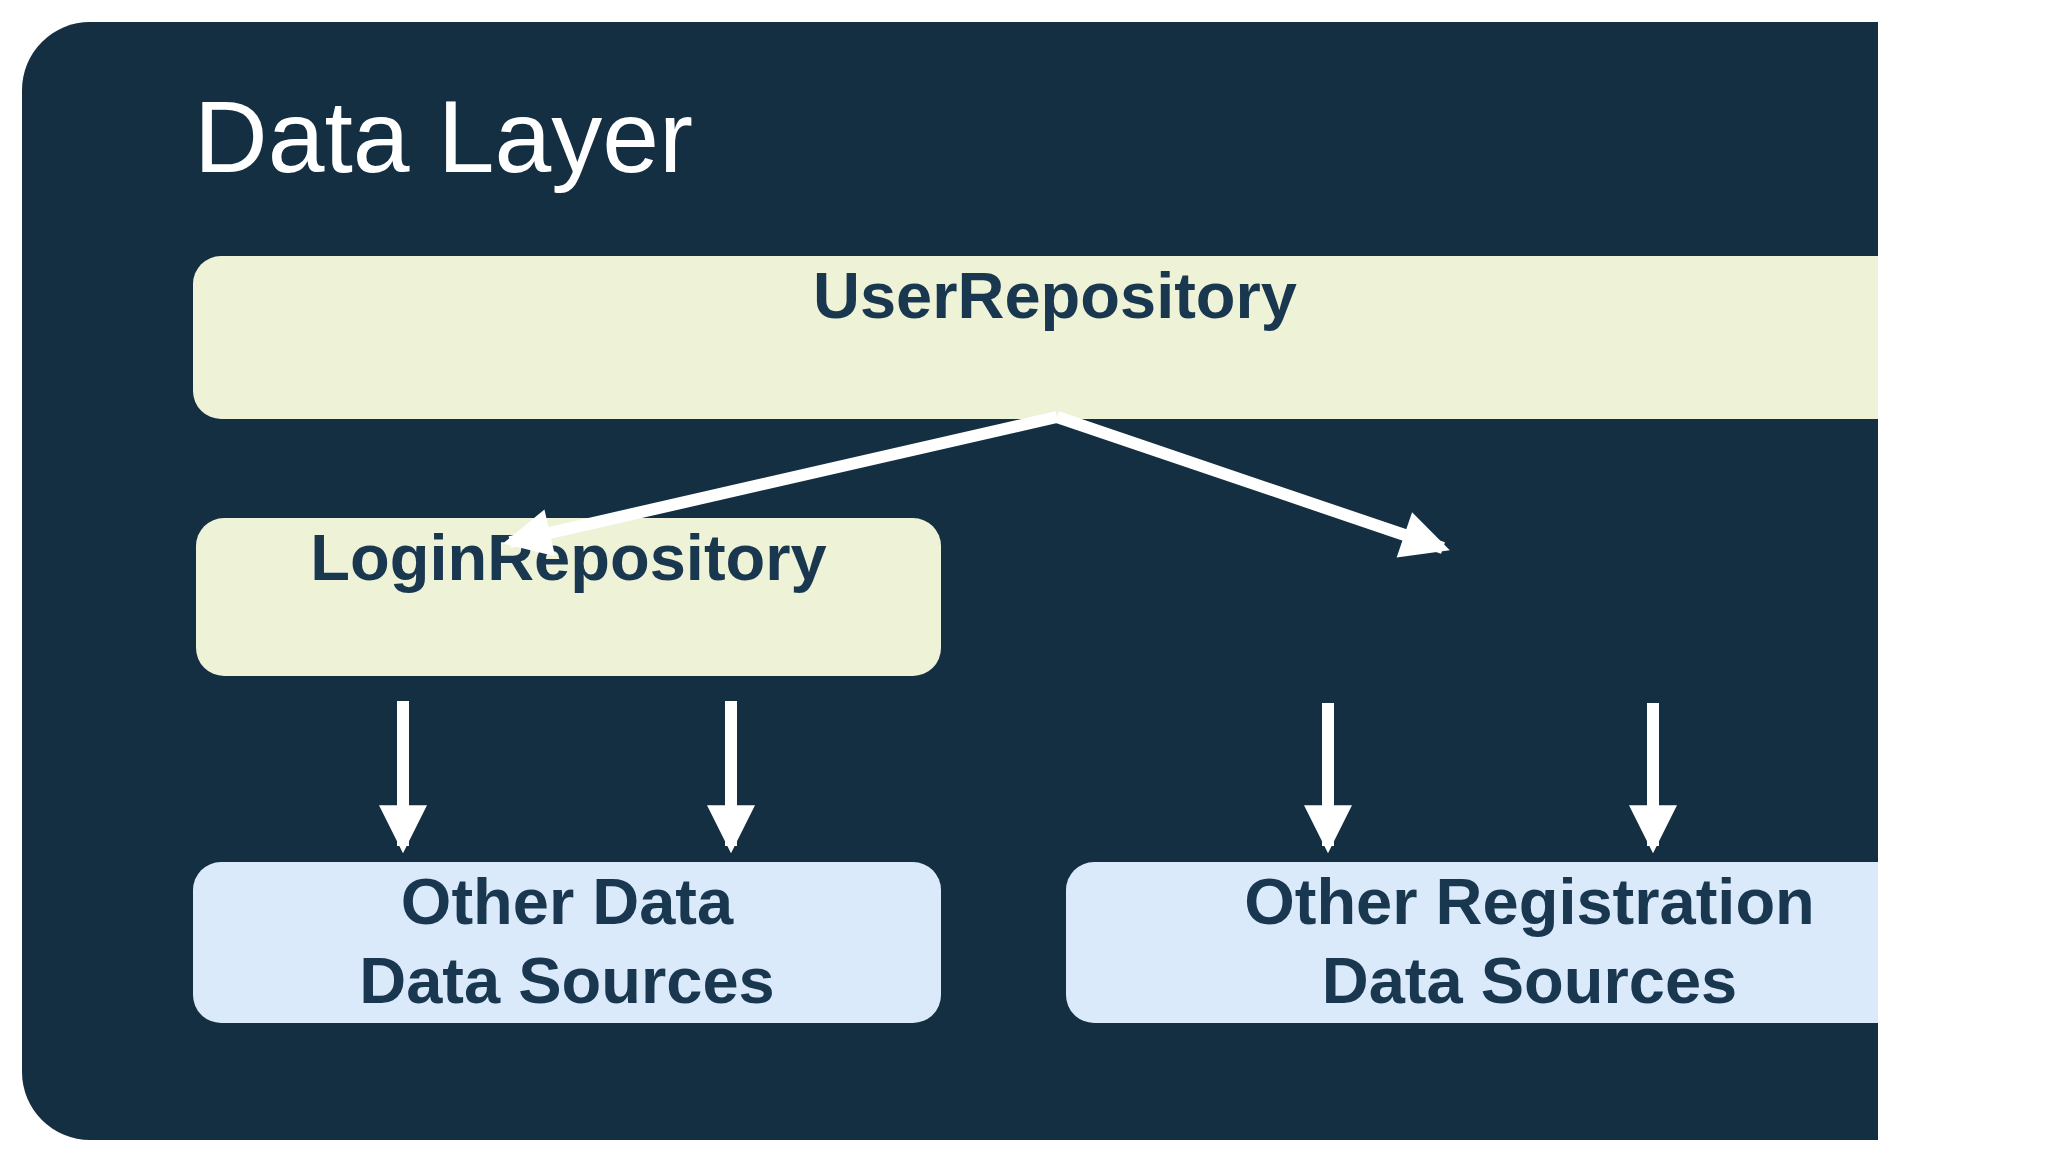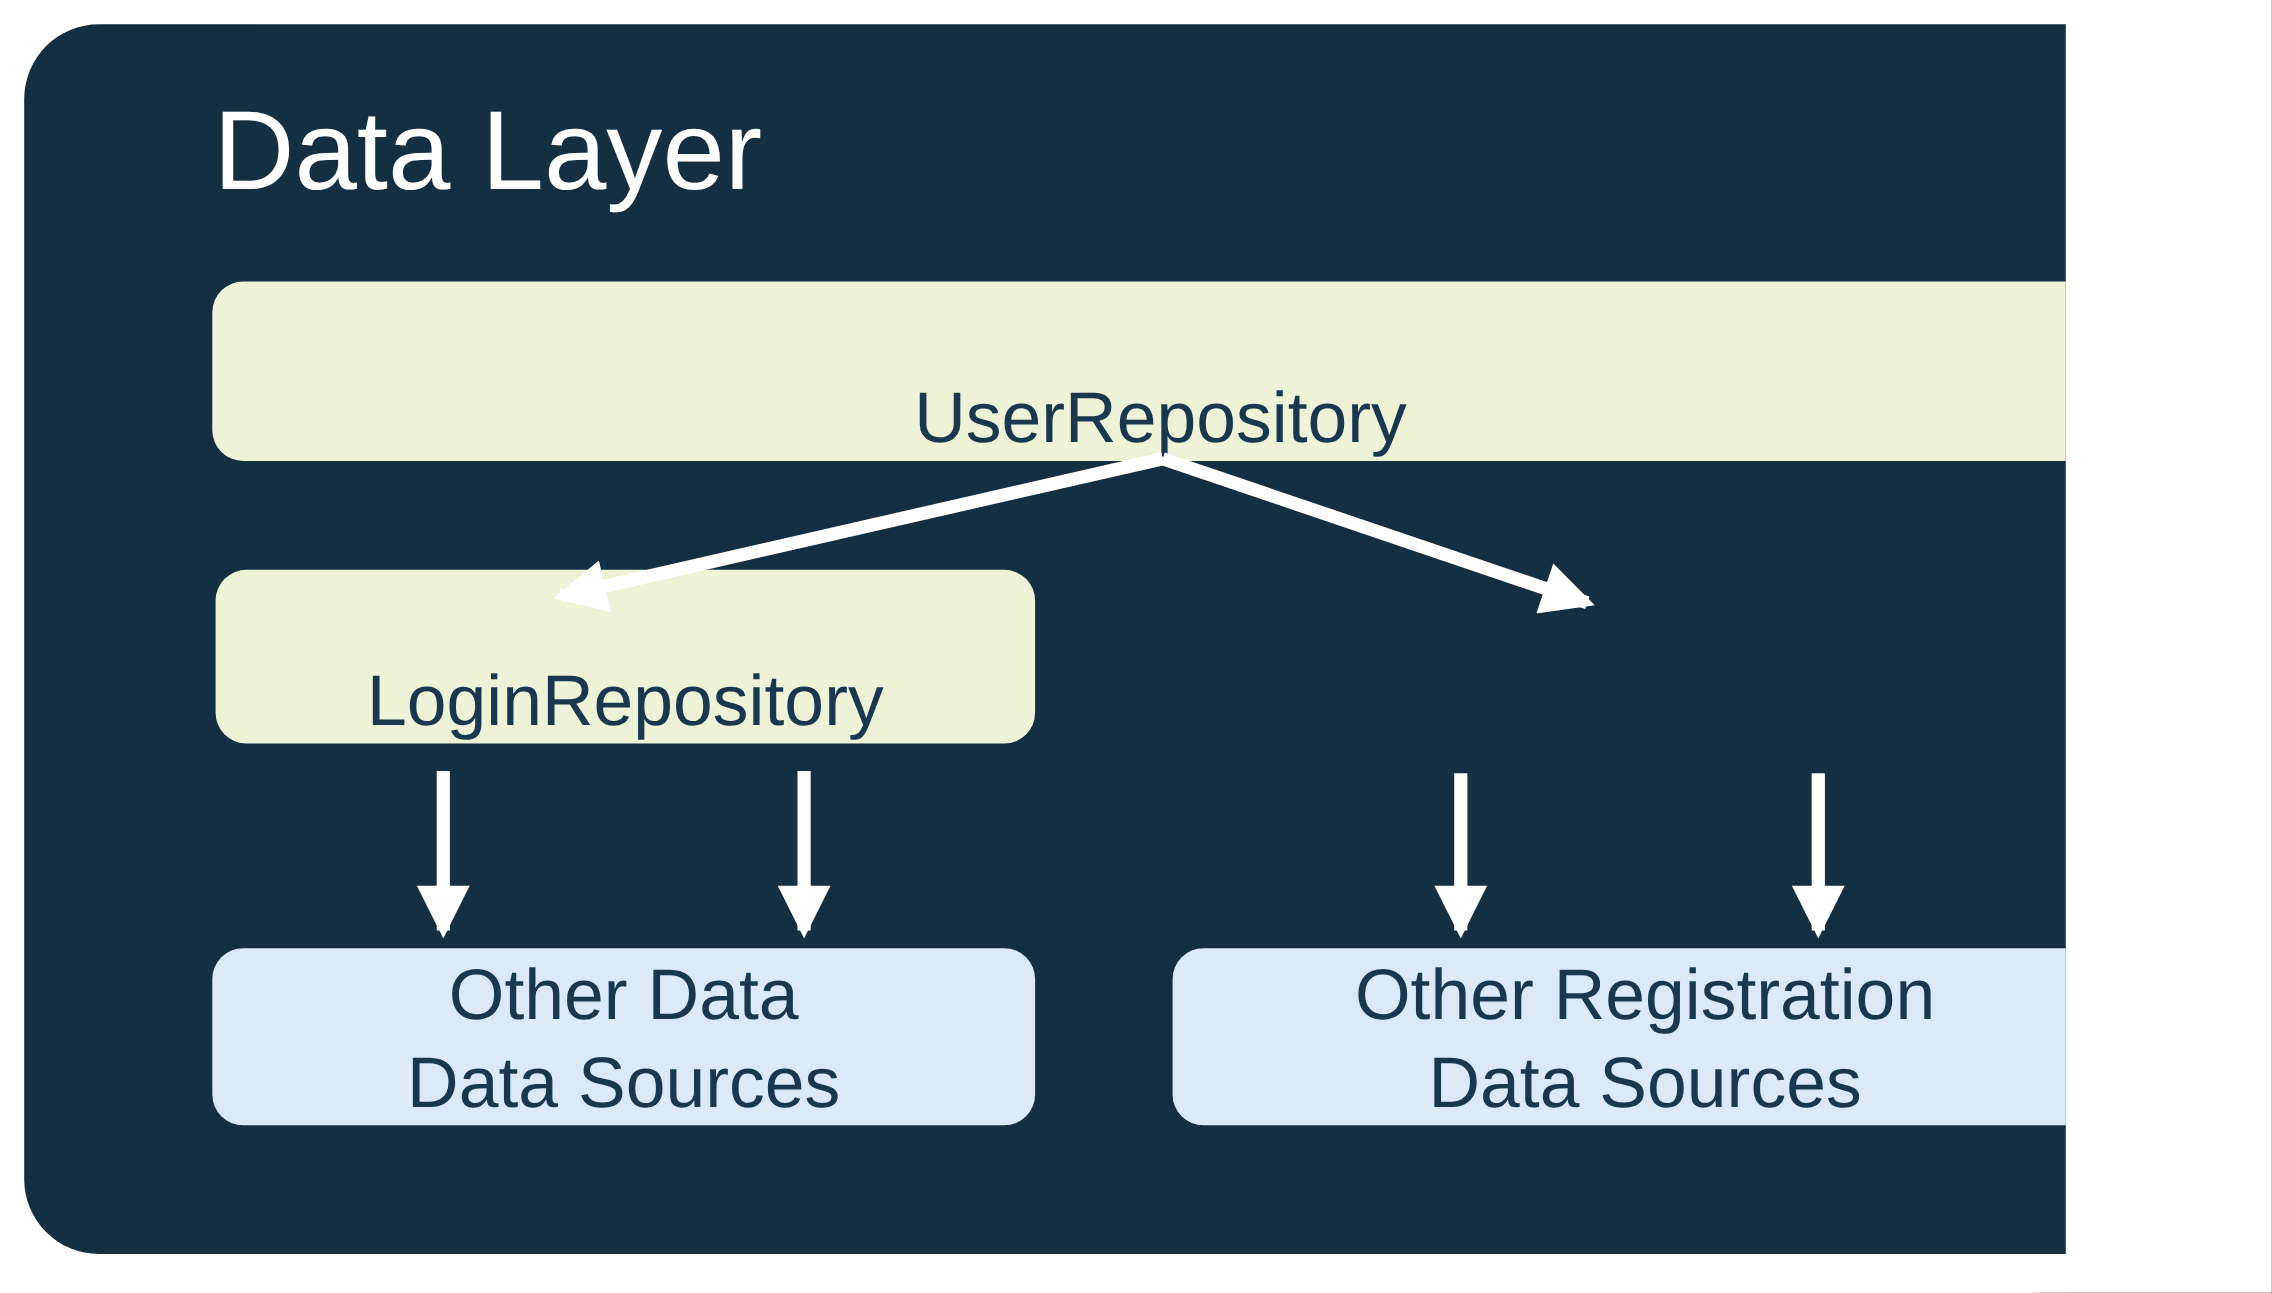--- a/index.html
+++ b/index.html
@@ -32,36 +32,36 @@
     line-height:1.05;
     font-weight:400;
     color:var(--title-text);
     letter-spacing:0px;
     white-space:nowrap;
   }
   .node{
     position:absolute;
     border-radius:28px;
     display:flex;
-    align-items:flex-end;
+    align-items:flex-start;
     justify-content:center;
     text-align:center;
     color:var(--text-dark);
     font-size:65px;
     line-height:1.22;
-    font-weight:400;
+    font-weight:700;
     z-index:1;
   }
   .node.repo{background:var(--repository-box);}
   .node.source{background:var(--data-source-box);}
   .node-user{left:193px;top:256px;width:1724px;height:163px;}
   .node-login{left:196px;top:518px;width:745px;height:158px;}
   .node-registration{left:1066px;top:542px;width:856px;height:160px;}
   .node-other-login{left:193px;top:862px;width:748px;height:161px;}
-  .node-other-registration{left:1066px;top:862px;width:859px;height:161px;}
+  .node-other-registration{left:1066px;top:862px;width:859px;height:161px;padding-left:34px;}
   .arrow-layer{
     position:absolute;
     left:0;top:0;width:2065px;height:1175px;
     z-index:2;
     pointer-events:none;
   }
   .arrow-layer line{
     stroke:var(--arrow);
     stroke-width:12px;
   }

